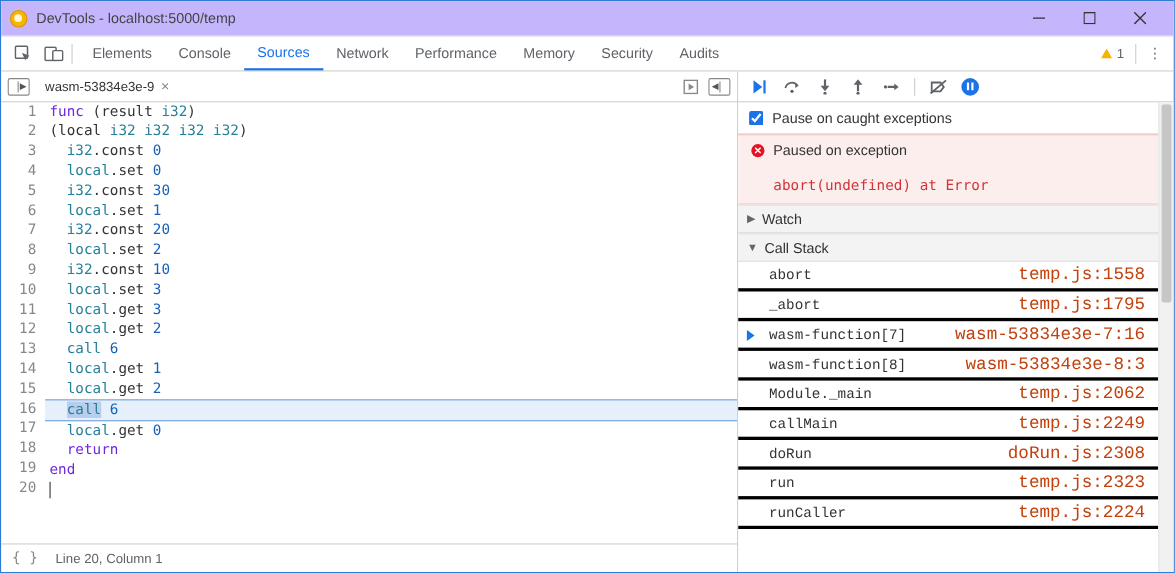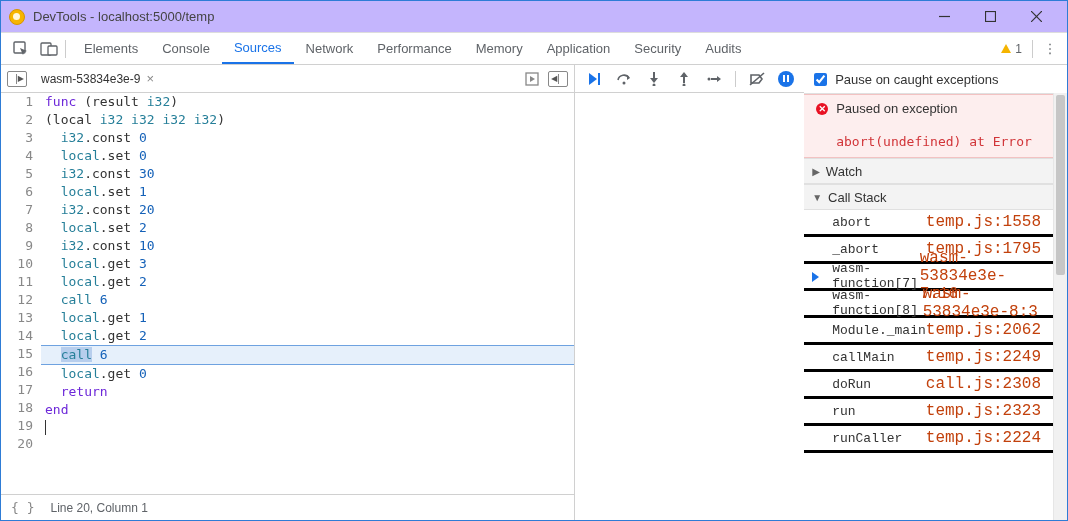--- a/index.html
+++ b/index.html
@@ -140,21 +140,21 @@
   .code-lines .cursor{border-left:1px solid #333;}
   .statusbar{
     height:26px;border-top:1px solid #d0d0d0;
     display:flex;align-items:center;padding:0 10px;gap:16px;color:#5f6368;
     font-size:12px;
   }
   .statusbar .braces{font-family:Consolas,monospace;font-size:13px;color:#888;}
   .right{
     flex:1;
     display:flex;
-    flex-direction:row;
+    flex-direction:column;
     position:relative;
   }
   .dbg-toolbar{
     height:28px;border-bottom:1px solid #d0d0d0;
     display:flex;align-items:center;gap:12px;padding:0 10px;
   }
   .dbg-toolbar .ico{width:18px;height:18px;display:flex;align-items:center;justify-content:center;color:#5f6368;}
   .dbg-toolbar .ico.blue{color:#1a73e8;}
   .dbg-toolbar .divider{width:1px;height:16px;background:#ccc;}
   .dbg-toolbar .pause-circle{
@@ -251,21 +251,20 @@
       </svg>
   </div>
   <div class="sep-left"></div>
   <div id="tab-container" style="display: flex; height: 100%;">
       <div class="tab">Elements</div>
       <div class="tab">Console</div>
       <div class="tab active">Sources</div>
       <div class="tab">Network</div>
       <div class="tab">Performance</div>
       <div class="tab">Memory</div>
-      <div class="tab">Application</div>
       <div class="tab">Security</div>
       <div class="tab">Audits</div>
     </div>
   <div class="right-icons">
     <div class="warn-count">
       <svg width="12" height="12" viewBox="0 0 12 12">
           <path d="M6 1 L11 10 L1 10 Z"></path>
         </svg>
       <span>1</span>
     </div>
@@ -323,20 +322,21 @@
       <div class="code-lines" id="codelines">
           <div class="line"><span class="kw">func </span><span>(result </span><span class="type">i32</span><span>)</span></div>
           <div class="line"><span>(local </span><span class="type">i32 i32 i32 i32</span><span>)</span></div>
           <div class="line"><span class="type">  i32</span><span class="dot">.const </span><span class="num">0</span></div>
           <div class="line"><span class="type">  local</span><span class="dot">.set </span><span class="num">0</span></div>
           <div class="line"><span class="type">  i32</span><span class="dot">.const </span><span class="num">30</span></div>
           <div class="line"><span class="type">  local</span><span class="dot">.set </span><span class="num">1</span></div>
           <div class="line"><span class="type">  i32</span><span class="dot">.const </span><span class="num">20</span></div>
           <div class="line"><span class="type">  local</span><span class="dot">.set </span><span class="num">2</span></div>
           <div class="line"><span class="type">  i32</span><span class="dot">.const </span><span class="num">10</span></div>
+          <div class="line"><span class="type">  local</span><span class="dot">.set </span><span class="num">3</span></div>
           <div class="line"><span class="type">  local</span><span class="dot">.get </span><span class="num">3</span></div>
           <div class="line"><span class="type">  local</span><span class="dot">.get </span><span class="num">2</span></div>
           <div class="line"><span class="type">  call </span><span class="num">6</span></div>
           <div class="line"><span class="type">  local</span><span class="dot">.get </span><span class="num">1</span></div>
           <div class="line"><span class="type">  local</span><span class="dot">.get </span><span class="num">2</span></div>
           <div class="line hl"><span>  </span><span class="sel type">call</span><span> </span><span class="num">6</span></div>
           <div class="line"><span class="type">  local</span><span class="dot">.get </span><span class="num">0</span></div>
           <div class="line"><span class="kw">  return</span></div>
           <div class="line"><span class="kw">end</span></div>
           <div class="line"><span class="cursor"></span></div>
@@ -434,21 +434,21 @@
           <div class="cs-row">
             <span class="fname">Module._main</span>
             <span class="floc">temp.js:2062</span>
           </div>
           <div class="cs-row">
             <span class="fname">callMain</span>
             <span class="floc">temp.js:2249</span>
           </div>
           <div class="cs-row">
             <span class="fname">doRun</span>
-            <span class="floc">call.js:2308</span>
+            <span class="floc">doRun.js:2308</span>
           </div>
           <div class="cs-row">
             <span class="fname">run</span>
             <span class="floc">temp.js:2323</span>
           </div>
           <div class="cs-row">
             <span class="fname">runCaller</span>
             <span class="floc">temp.js:2224</span>
           </div>
         </div>

